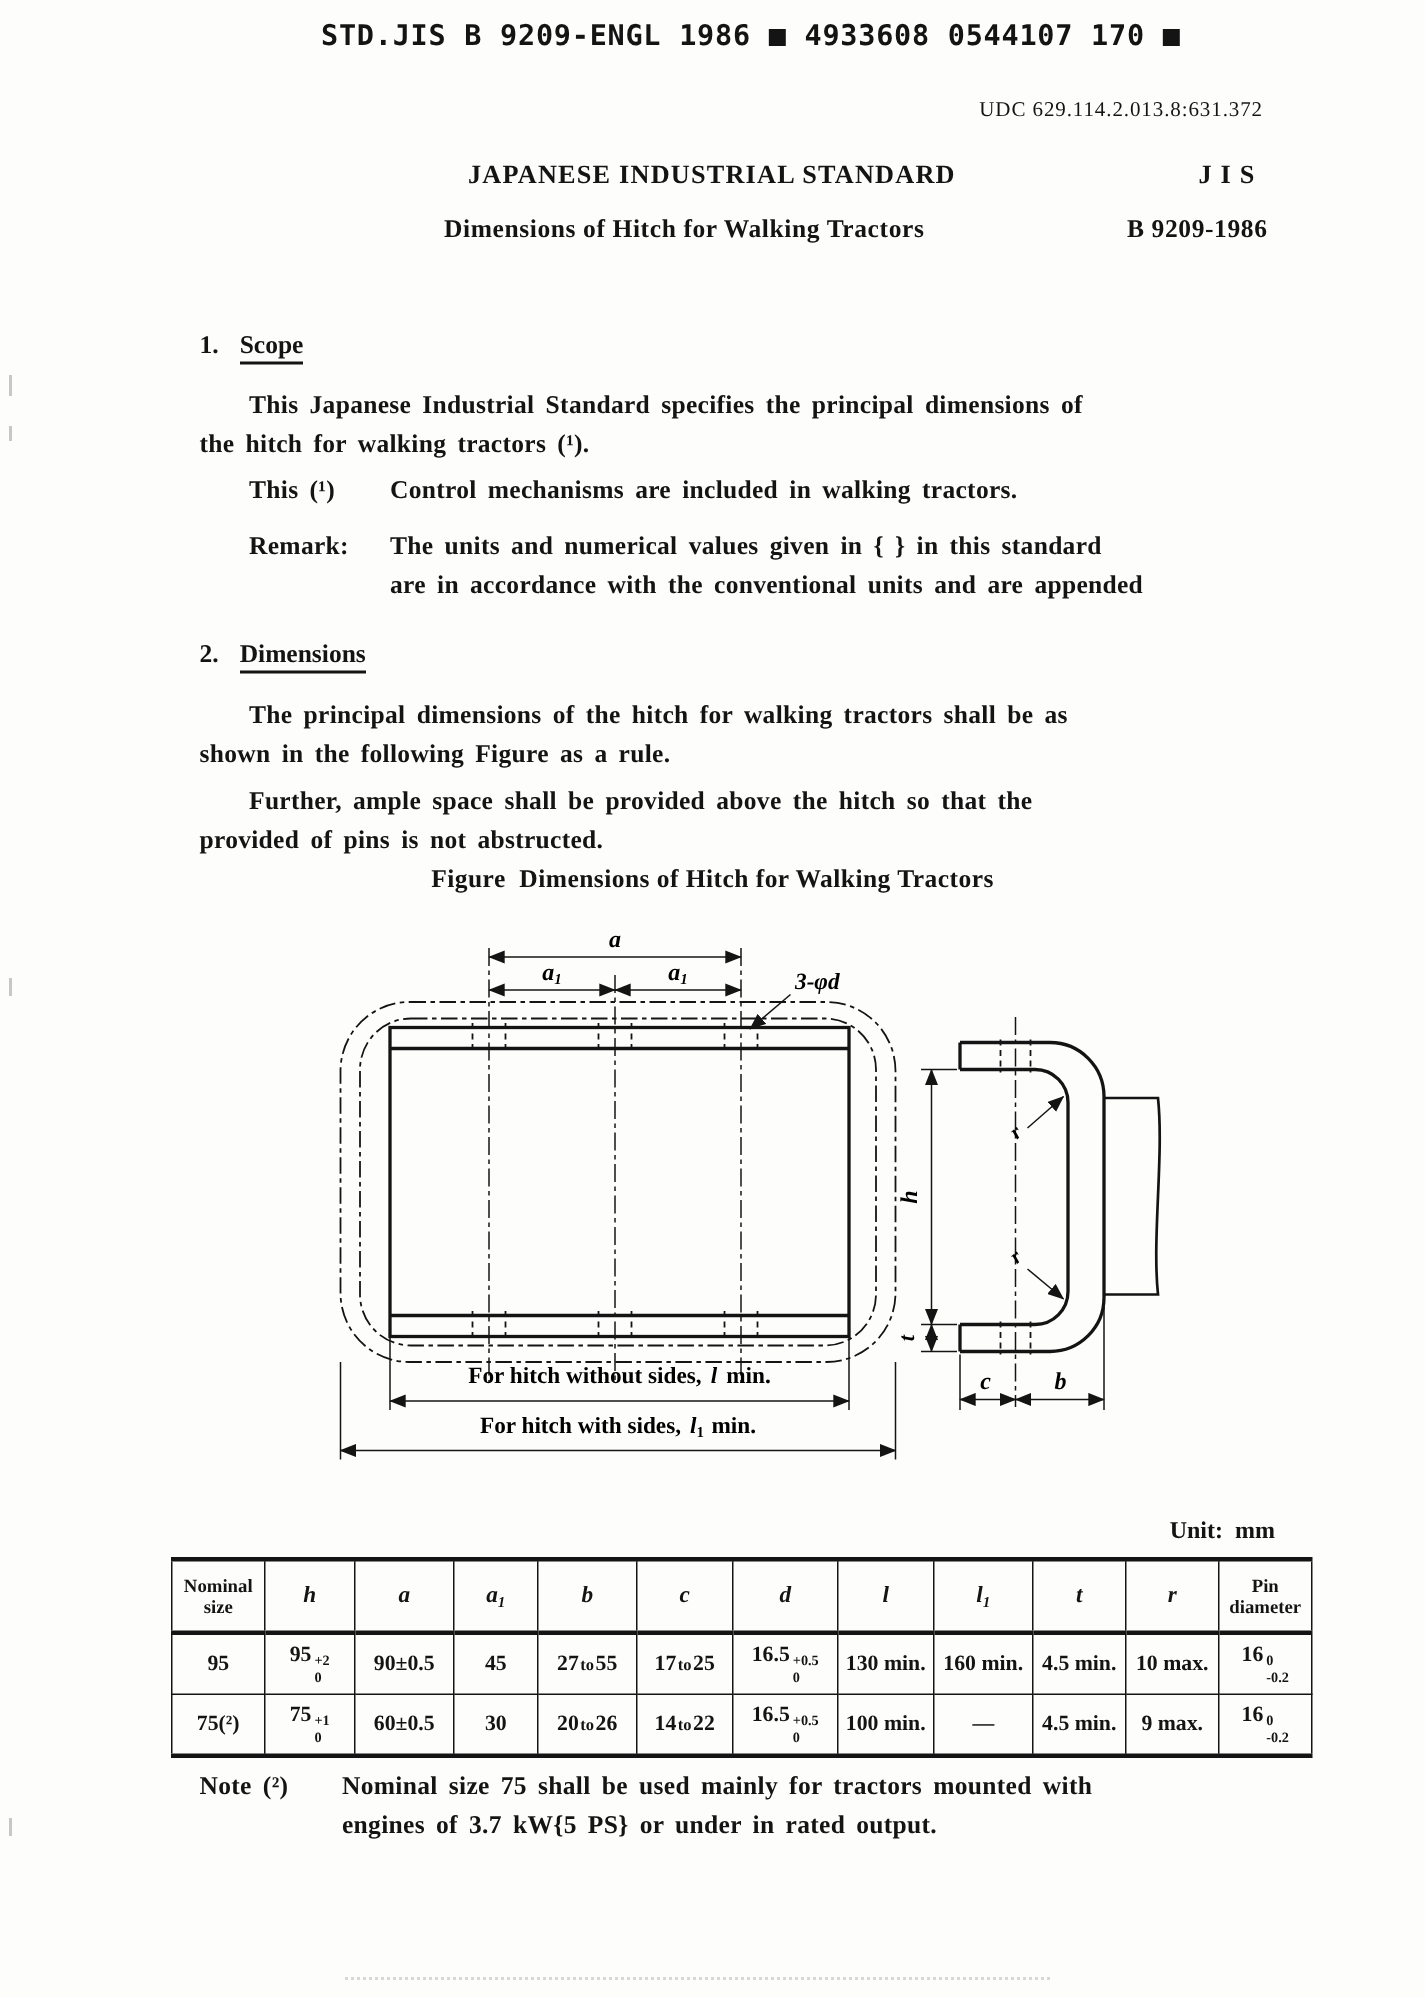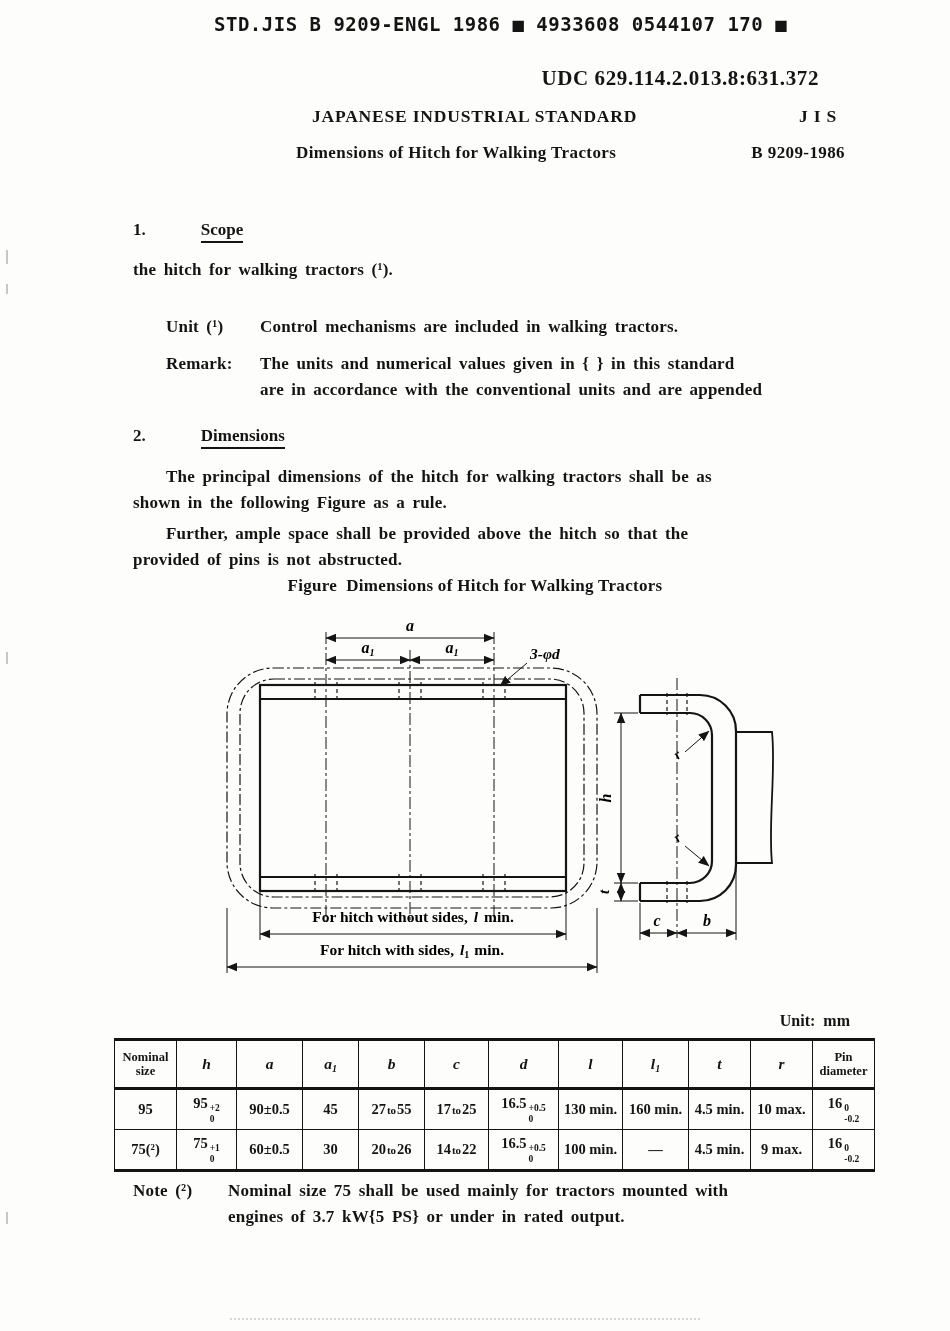--- a/index.html
+++ b/index.html
@@ -5,28 +5,28 @@
   html,body{margin:0;padding:0;}
   body{
     width:950px;height:1331px;background:#fdfdfc;position:relative;
     font-family:"Liberation Serif", serif;color:#141414;overflow:hidden;
   }
   .abs{position:absolute;}
   .scan-header{
     top:13px;left:214px;font-family:"DejaVu Sans Mono","DejaVu Sans",monospace;
     font-weight:bold;font-size:19px;letter-spacing:0.5px;white-space:pre;
   }
-  .udc{top:66px;right:131px;font-weight:bold;font-size:21px;letter-spacing:0.6px;}
+  .udc{top:66px;right:108px;font-weight:normal;font-size:14px;letter-spacing:0.6px;}
   .title-row{top:106px;left:312px;width:525px;display:flex;justify-content:space-between;
     font-weight:bold;font-size:17.5px;letter-spacing:0.8px;}
   .doc-row{top:143px;left:296px;width:549px;display:flex;justify-content:space-between;
     font-weight:bold;font-size:17px;letter-spacing:0.4px;}
   .body-text{font-weight:bold;font-size:17px;letter-spacing:0.2px;word-spacing:3px;line-height:1.55;}
   .sec-head{display:flex;gap:14px;font-weight:bold;font-size:17px;}
-  .sec-head .uline{border-bottom:2px solid #141414;padding-bottom:1px;margin-left:41px;}
+  .sec-head .uline{border-bottom:2px solid #141414;padding-bottom:1px;}
   .ln{display:block;}
   .indent{padding-left:33px;}
   .hang{display:flex;}
   .hang .lab{width:94px;flex:none;}
   .hang .txt{flex:1;}
   .fig-caption{top:576px;left:0;width:950px;text-align:center;font-weight:bold;
     font-size:17px;letter-spacing:0.3px;white-space:pre;}
   .unit{top:1012px;right:100px;font-weight:bold;font-size:16px;white-space:pre;}
   
   table.dim{position:absolute;top:1038px;left:114px;width:760px;border-collapse:collapse;
@@ -69,25 +69,26 @@
   <span>Dimensions of Hitch for Walking Tractors</span>
   <span>B 9209-1986</span>
 </div>
 
 <div class="abs sec-head" style="top:220px;left:133px;">
   <span>1.</span>
   <span class="uline">Scope</span>
 </div>
 
 <div class="abs body-text" style="top:257px;left:133px;width:700px;">
+  <span class="ln indent">This Japanese Industrial Standard specifies the principal dimensions of</span>
   <span class="ln">the hitch for walking tractors (¹).</span>
 </div>
 
 <div class="abs body-text hang" style="top:314px;left:166px;width:700px;">
-  <span class="lab">Unit (¹)</span>
+  <span class="lab">This (¹)</span>
   <span class="txt">Control mechanisms are included in walking tractors.</span>
 </div>
 
 <div class="abs body-text hang" style="top:351px;left:166px;width:700px;">
   <span class="lab">Remark:</span>
   <span class="txt">
     <span class="ln">The units and numerical values given in { } in this standard</span>
     <span class="ln">are in accordance with the conventional units and are appended</span>
   </span>
 </div>

